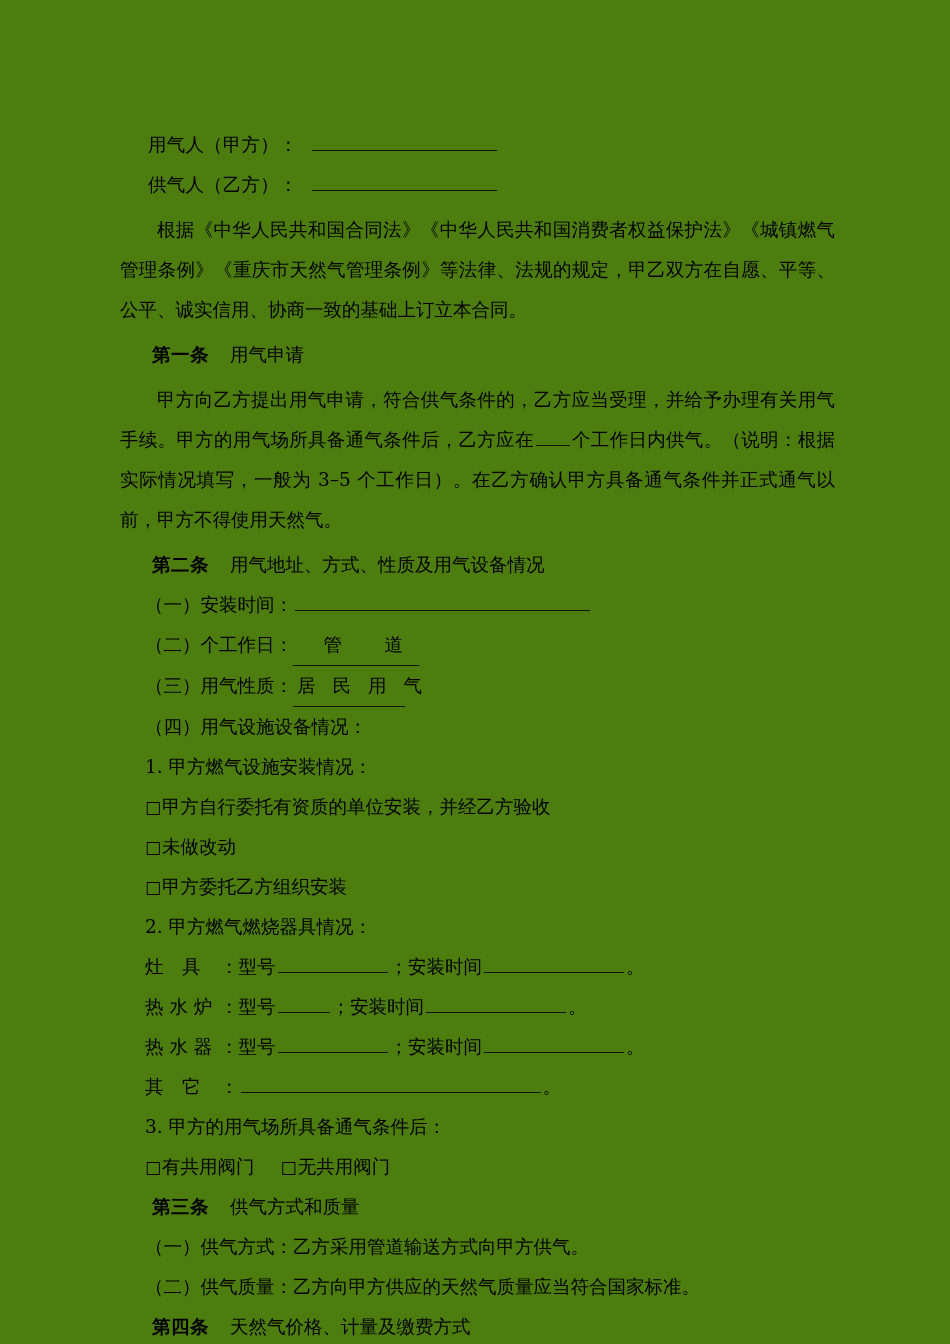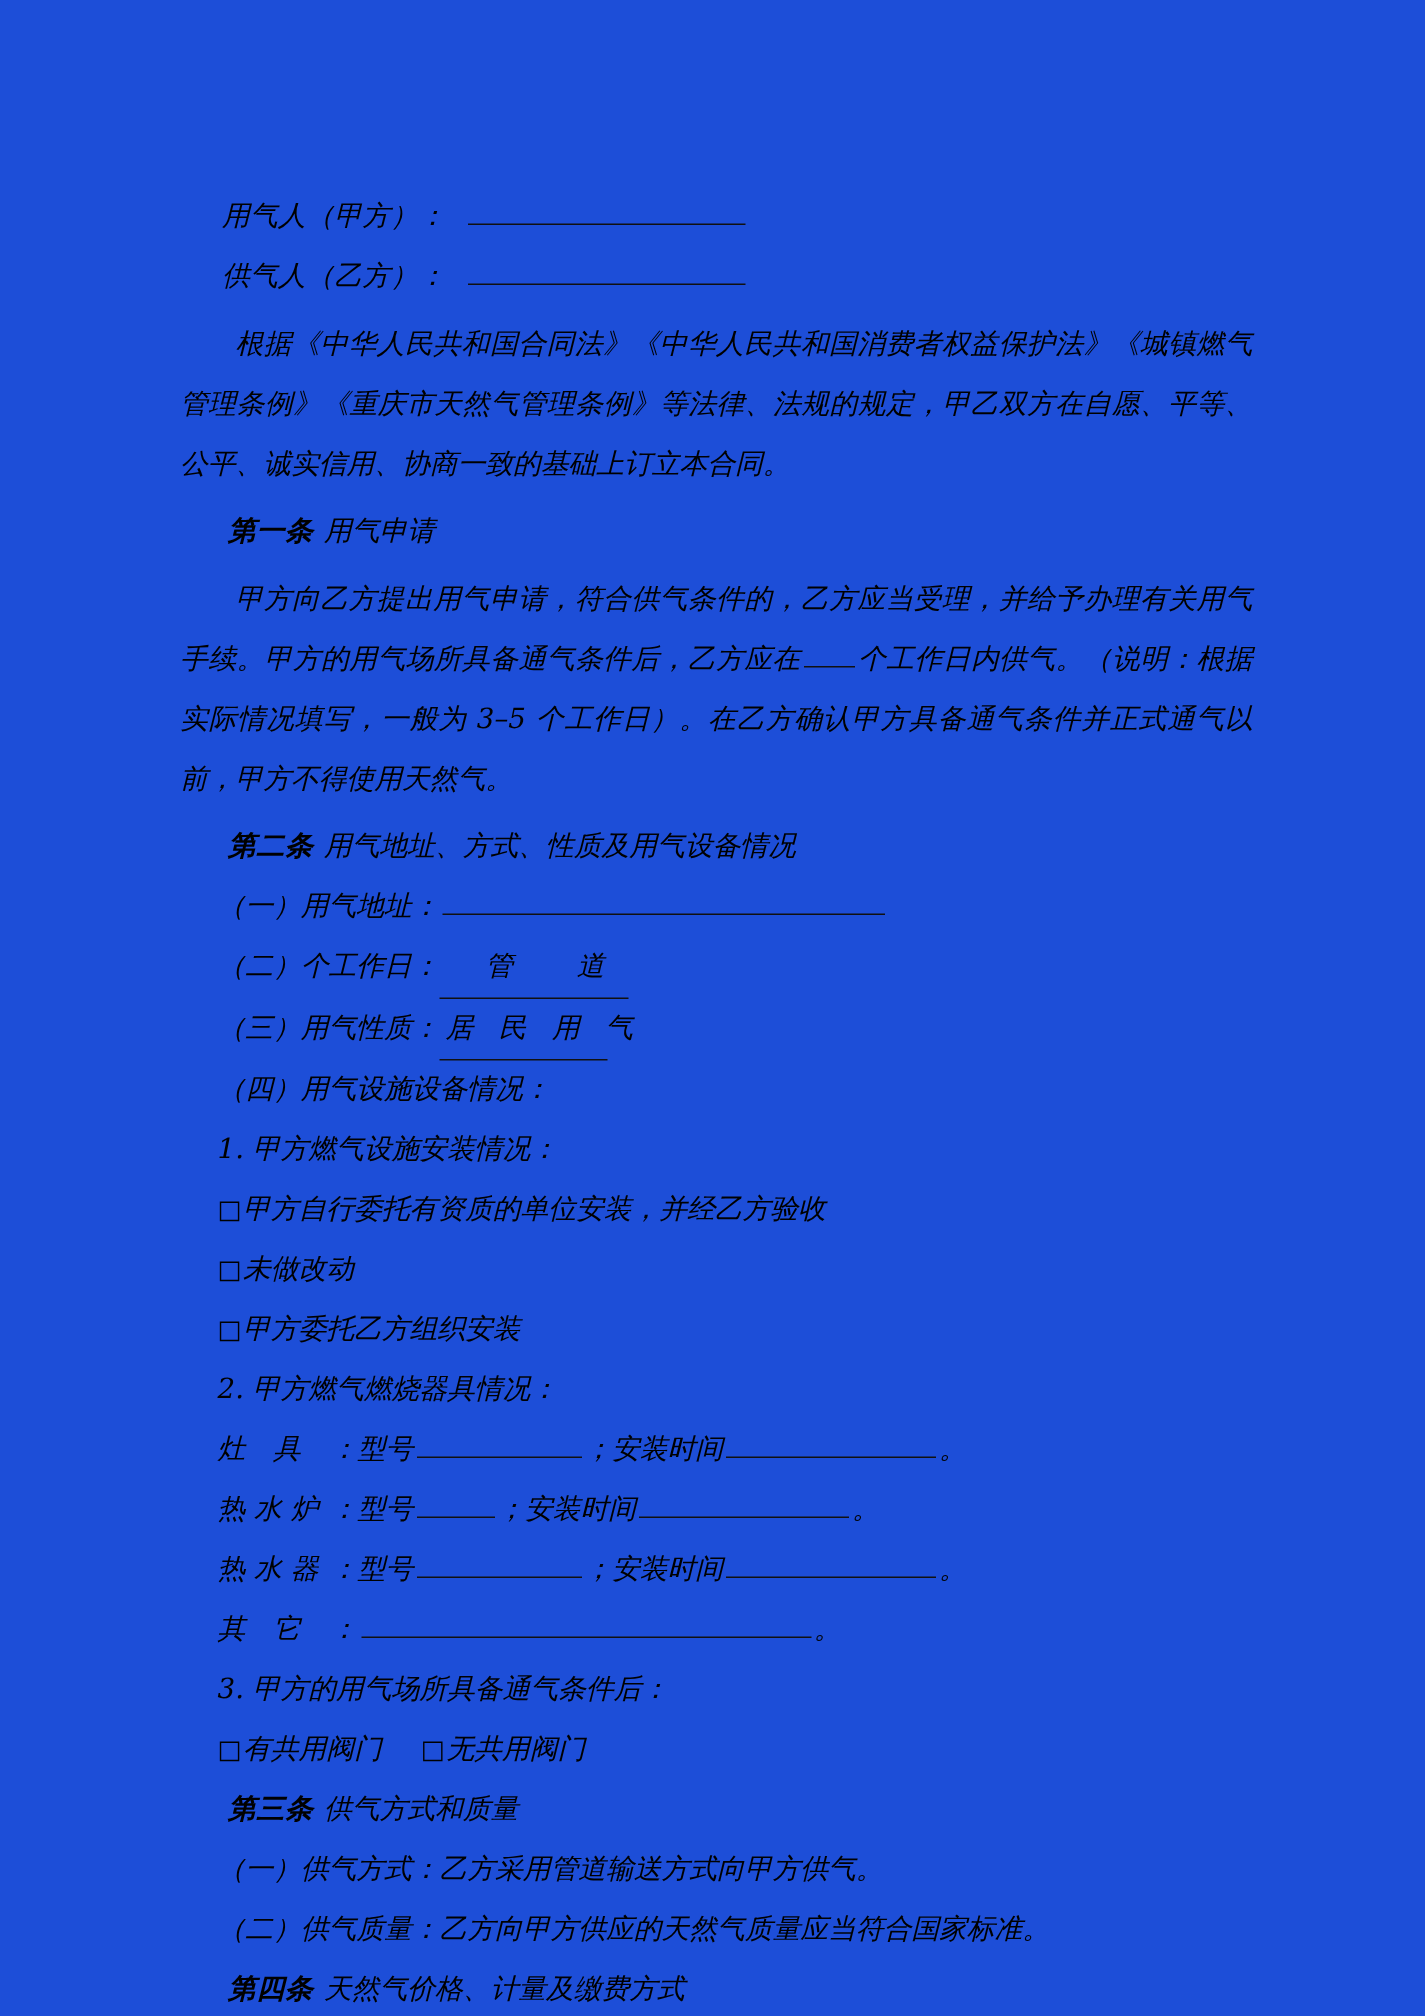--- a/index.html
+++ b/index.html
@@ -8,25 +8,24 @@
     background: #ffffff;
   }
   body {
     font-family: "DejaVu Serif", "Liberation Serif", serif;
     color: #000000;
   }
   .page {
     position: relative;
     width: 950px;
     height: 1344px;
-    background: #1d4ed8;
+    background: #4d7c0f;
     overflow: hidden;
     box-sizing: border-box;
     padding: 125px 110px 0 115px;
-    font-style: italic;
   }
   .doc {
     font-size: 18.5px;
     line-height: 40px;
     text-align: justify;
     text-justify: inter-ideograph;
   }
   
   .party-line {
     padding-left: 33px;
@@ -51,21 +50,21 @@
   .heading {
     margin: 0;
     text-indent: 2em;
   }
   .heading b {
     font-weight: bold;
     letter-spacing: 0.5px;
   }
   .heading .htitle {
     font-weight: normal;
-    margin-left: 7px;
+    margin-left: 21px;
   }
   .sub {
     margin: 0;
     padding-left: 30px;
   }
   .numitem {
     margin: 0;
     padding-left: 30px;
   }
   .checkline {
@@ -127,21 +126,21 @@
 
     <p class="heading">
       <b>第一条</b><span class="htitle">用气申请</span>
     </p>
     <p class="para"><span>甲方向乙方提出用气申请，符合供气条件的，乙方应当受理，并给予办理有关用气手续。甲方的用气场所具备通气条件后，乙方应在</span><span class="blank u-days"></span><span>个工作日内供气。（说明：根据实际情况填写，一般为 3–5 个工作日）。在乙方确认甲方具备通气条件并正式通气以前，甲方不得使用天然气。</span></p>
 
     <p class="heading">
       <b>第二条</b><span class="htitle">用气地址、方式、性质及用气设备情况</span>
     </p>
 
-    <p class="sub nowrap"><span>（一）用气地址：</span><span class="blank u-addr"></span></p>
+    <p class="sub nowrap"><span>（一）安装时间：</span><span class="blank u-addr"></span></p>
 
     <p class="sub nowrap"><span>（二）个工作日：</span><span class="filled u-fill"><span class="spaced">管　道</span></span></p>
 
     <p class="sub nowrap"><span>（三）用气性质：</span><span class="filled u-fill2"><span class="spaced2">居 民 用 气</span></span></p>
 
     <p class="sub">（四）用气设施设备情况：</p>
 
     <p class="numitem"><span>1.</span><span>&nbsp;</span><span>甲方燃气设施安装情况：</span></p>
 
     <p class="checkline"><span class="cbox">□</span><span>甲方自行委托有资质的单位安装，并经乙方验收</span></p>

